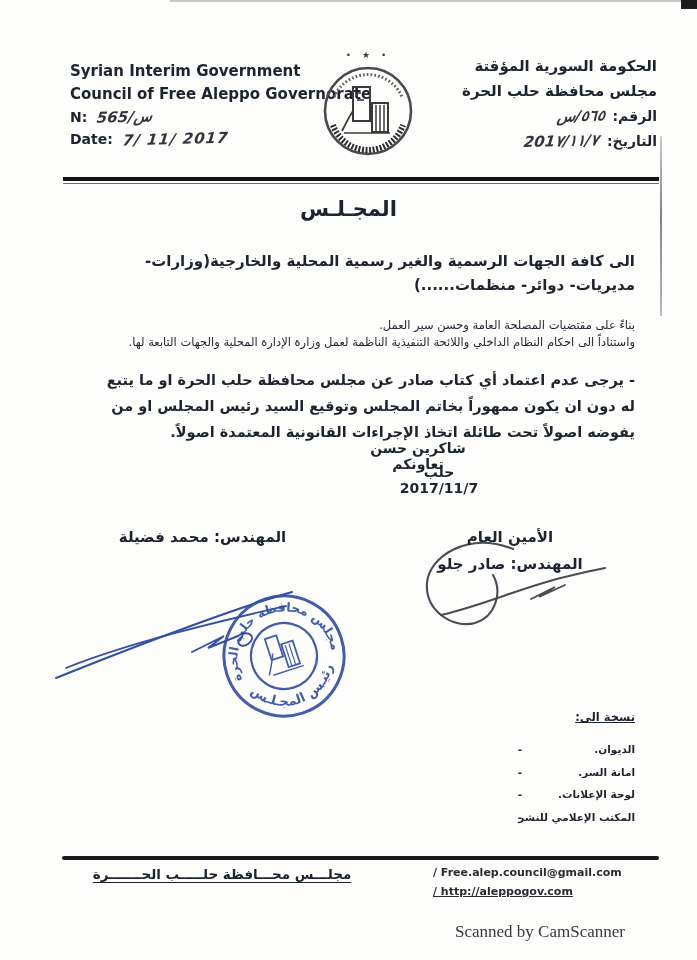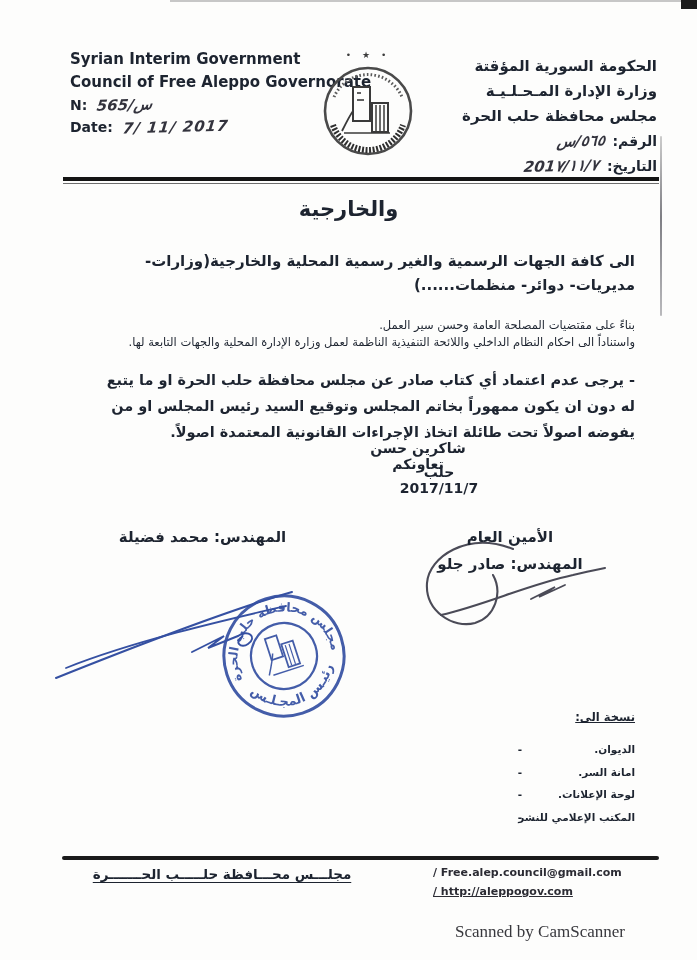--- a/index.html
+++ b/index.html
@@ -7,21 +7,21 @@
        font-family:"DejaVu Sans",sans-serif;color:#1d2430;overflow:hidden;}
   .paper{position:absolute;inset:0;background:#fdfdfc;}
 
   
   .top-edge{position:absolute;top:0;left:170px;right:16px;height:2px;background:#9a9a9a;opacity:.55;}
   .corner-mark{position:absolute;top:0;right:0;width:16px;height:9px;background:#1b1b1b;}
   .crease{position:absolute;left:660px;top:136px;width:2px;height:180px;
           background:linear-gradient(#c0c0c0,#5f5f66 45%,#a9a9ad);opacity:.8;border-radius:2px;}
 
   
-  .lh-en{position:absolute;left:70px;top:48px;width:310px;font-weight:bold;font-size:15px;line-height:23px;}
+  .lh-en{position:absolute;left:70px;top:60px;width:310px;font-weight:bold;font-size:15px;line-height:23px;}
   .lh-en .nrow{font-size:14px;line-height:22px;display:flex;gap:10px;align-items:baseline;}
   .hand{font-style:italic;font-weight:600;color:#33333d;transform:skewX(-8deg) rotate(-1.5deg);
         display:inline-block;letter-spacing:1px;font-size:15px;}
   .lh-ar{position:absolute;right:40px;top:54px;width:235px;direction:rtl;text-align:right;
          font-weight:bold;font-size:15px;line-height:25px;}
   .lh-ar .nrow{font-size:14px;display:flex;gap:8px;justify-content:flex-start;align-items:baseline;}
 
   .emblem-wrap{position:absolute;left:312px;top:50px;width:112px;text-align:center;}
   .emblem-stars{font-size:9px;letter-spacing:4px;color:#3c3c3c;line-height:10px;}
   .emblem-wrap svg{display:block;margin:3px auto 0;}
@@ -106,35 +106,34 @@
       <line x1="56" y1="42" x2="56" y2="68" stroke="#3a3a3a" stroke-width="1.5"></line>
       <line x1="60" y1="42" x2="60" y2="68" stroke="#3a3a3a" stroke-width="1.5"></line>
       <line x1="64" y1="42" x2="64" y2="68" stroke="#3a3a3a" stroke-width="1.5"></line>
       <path d="M 22,68 Q 30,52 33,48" fill="none" stroke="#3a3a3a" stroke-width="1.8"></path>
       <path d="M 24,70 L 70,70" stroke="#3a3a3a" stroke-width="1.6"></path>
     </svg>
   </div>
 
   <div class="lh-ar">
     <div>الحكومة السورية المؤقتة</div>
-    <div>وزارة الإدارة المـحـلـيـة</div>
     <div>مجلس محافظة حلب الحرة</div>
     <div class="nrow">
       <span>الرقم:</span>
       <span class="hand">٥٦٥/س</span>
     </div>
     <div class="nrow">
       <span>التاريخ:</span>
       <span class="hand" dir="ltr">201٧/١١/٧</span>
     </div>
   </div>
 
   <div class="divider"></div>
 
-  <div class="doc-title">والخارجية</div>
+  <div class="doc-title">المجـلـس</div>
 
   <div class="body-block">
     <div class="addressee">الى كافة الجهات الرسمية والغير رسمية المحلية والخارجية(وزارات- مديريات- دوائر- منظمات......)</div>
     <div class="preamble first">بناءً على مقتضيات المصلحة العامة وحسن سير العمل.</div>
     <div class="preamble">واستناداً الى احكام النظام الداخلي واللائحة التنفيذية الناظمة لعمل وزارة الإدارة المحلية والجهات التابعة لها.</div>
     <div class="directive">- يرجى عدم اعتماد أي كتاب صادر عن مجلس محافظة حلب الحرة او ما يتبع له دون ان يكون ممهوراً بخاتم المجلس وتوقيع السيد رئيس المجلس او من يفوضه اصولاً تحت طائلة اتخاذ الإجراءات القانونية المعتمدة اصولاً.</div>
   </div>
 
   <div class="closing">شاكرين حسن تعاونكم</div>
   <div class="place-date">حلب 2017/11/7</div>

